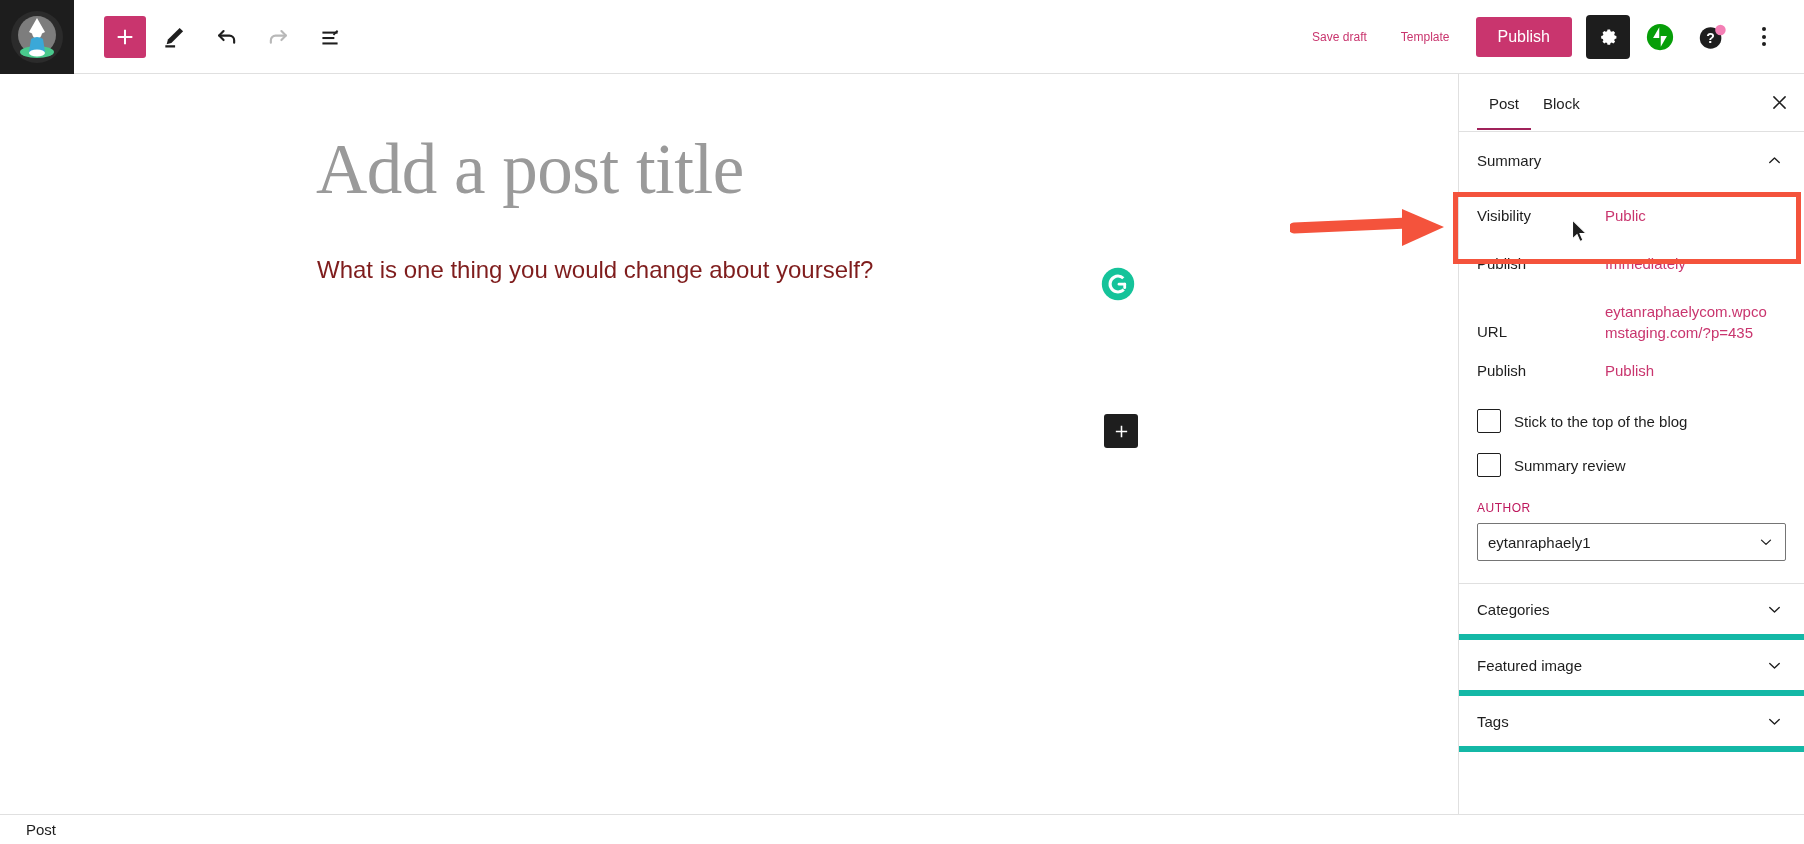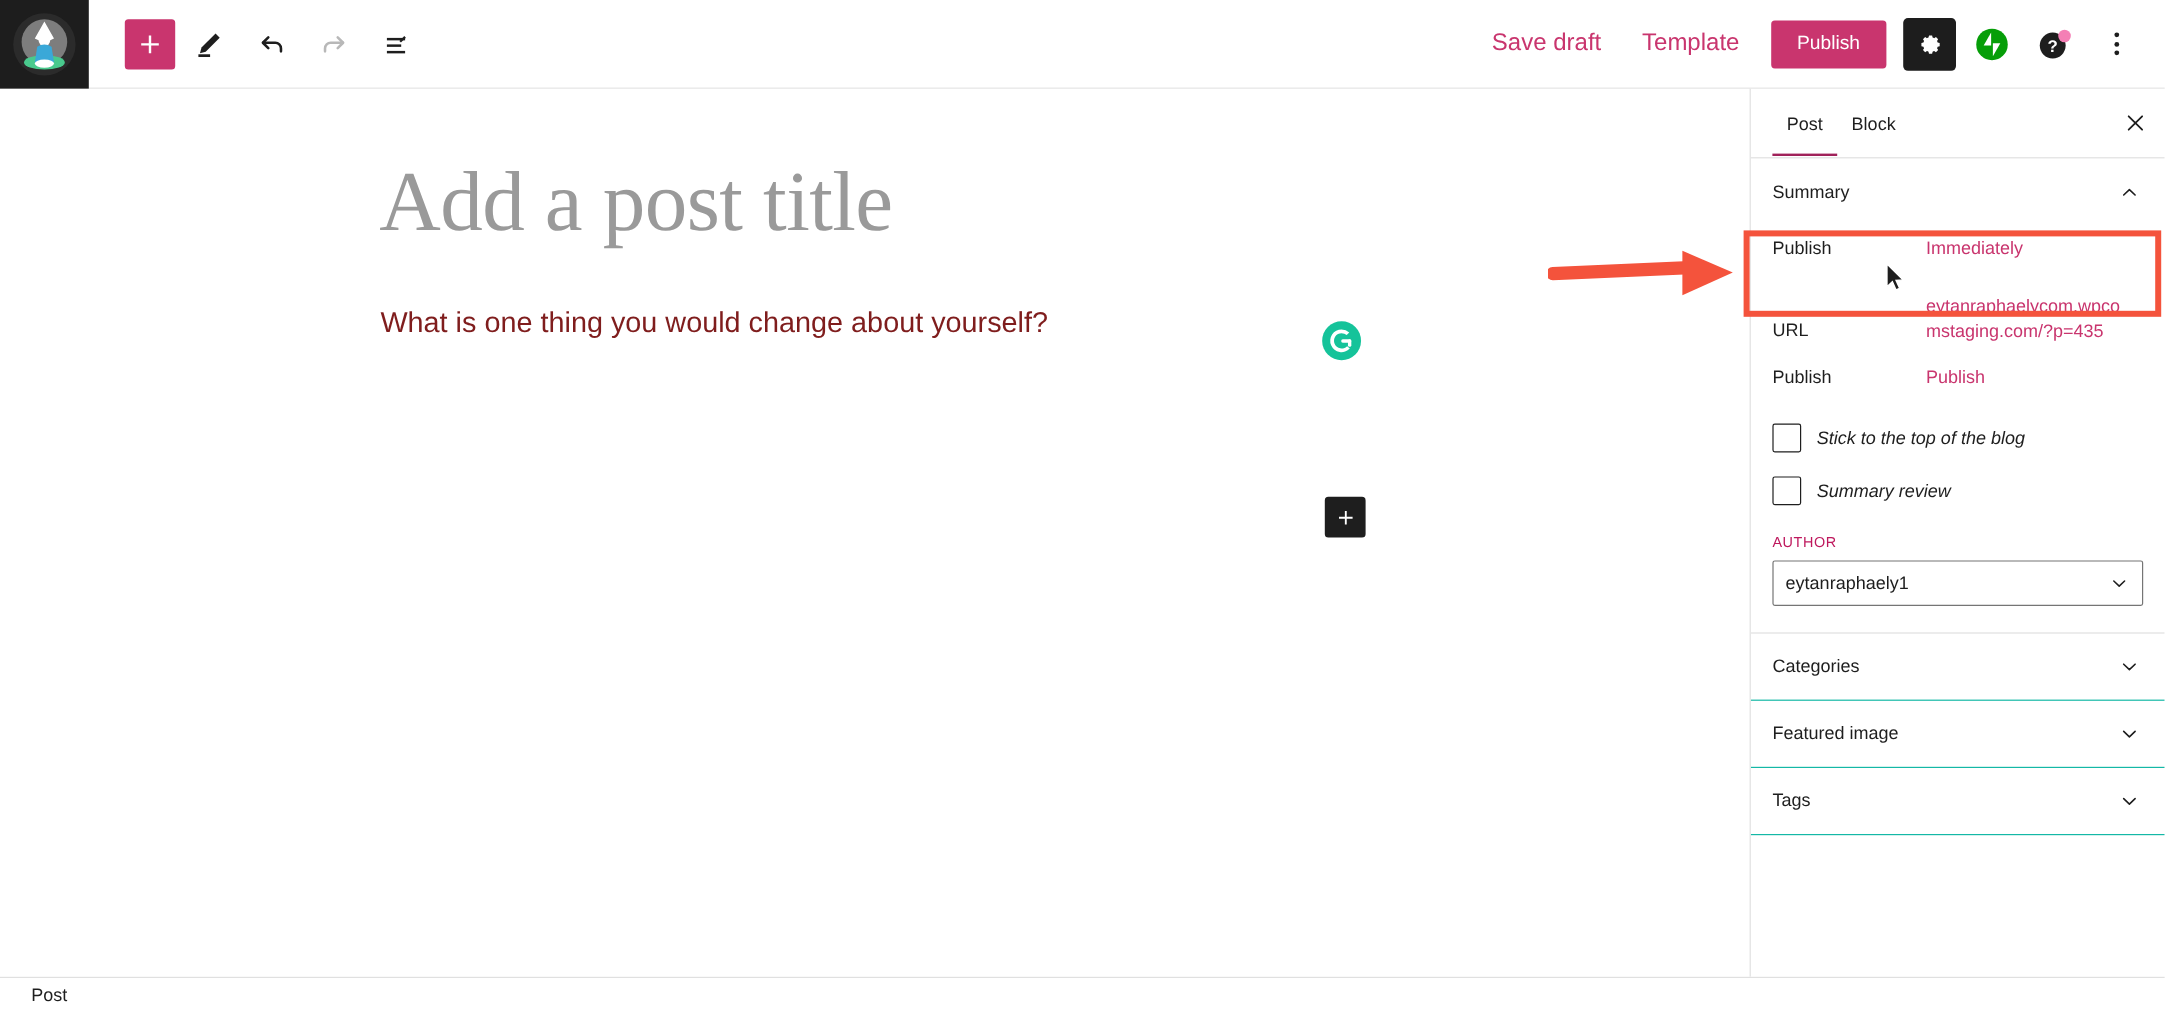--- a/index.html
+++ b/index.html
@@ -81,21 +81,21 @@
     display: flex;
     align-items: center;
     justify-content: center;
     background: transparent;
     border: none;
     cursor: pointer;
     border-radius: 3px;
   }
 
   .text-btn {
-    font-size: 20px;
+    font-size: 12px;
     color: #c9356e;
     background: transparent;
     border: none;
     cursor: pointer;
     padding: 9px 16px;
     border-radius: 3px;
     font-family: "Liberation Sans", sans-serif;
     white-space: nowrap;
   }
 
@@ -254,21 +254,21 @@
     display: flex; align-items: center; justify-content: center;
     border: none; background: transparent; cursor: pointer;
   }
 
   .panel-header {
     display: flex;
     align-items: center;
     height: 56px;
     padding: 0 18px 0 18px;
     cursor: pointer;
-    border-bottom: 1px solid #14b8a6;
+    border-bottom: 6px solid #14b8a6;
   }
   .panel-header.no-border { border-bottom: none; }
 
   .panel-title {
     font-size: 15px;
     font-weight: normal;
     color: #1e1e1e;
   }
   .panel-chevron {
     margin-left: auto;
@@ -309,21 +309,20 @@
   .row-visibility { min-height: 56px; align-items: center; }
   .row-visibility .sum-label { padding-top: 0; }
   .row-visibility .sum-value { padding-top: 0; }
 
   .cb-row {
     display: flex;
     align-items: center;
     gap: 13px;
     padding: 10px 0;
     cursor: pointer;
-    font-style: italic;
   }
   .cb-box {
     width: 24px; height: 24px;
     border: 1.5px solid #1e1e1e;
     border-radius: 2px;
     background: #fff;
     flex: 0 0 24px;
   }
   .cb-label { font-size: 15px; color: #1e1e1e; }
 
@@ -538,20 +537,24 @@
       <span class="panel-title">Summary</span>
       <span class="panel-chevron">
         <svg width="19" height="19" viewBox="0 0 24 24">
           <path d="M6 14.5 L12 8.8 L18 14.5" stroke="#1e1e1e" stroke-width="1.7" fill="none" stroke-linecap="round" stroke-linejoin="round"></path>
         </svg>
       </span>
     </div>
 
     <div class="summary-body">
 
+      <div class="sum-row row-visibility">
+        <span class="sum-label">Visibility</span>
+        <button class="sum-value">Public</button>
+      </div>
 
       <div class="sum-row">
         <span class="sum-label">Publish</span>
         <button class="sum-value">Immediately</button>
       </div>
 
       <div class="sum-row">
         <span class="sum-label" style="padding-top:22px">URL</span>
         <button class="sum-value">eytanraphaelycom.wpcomstaging.com/?p=435</button>
       </div>

